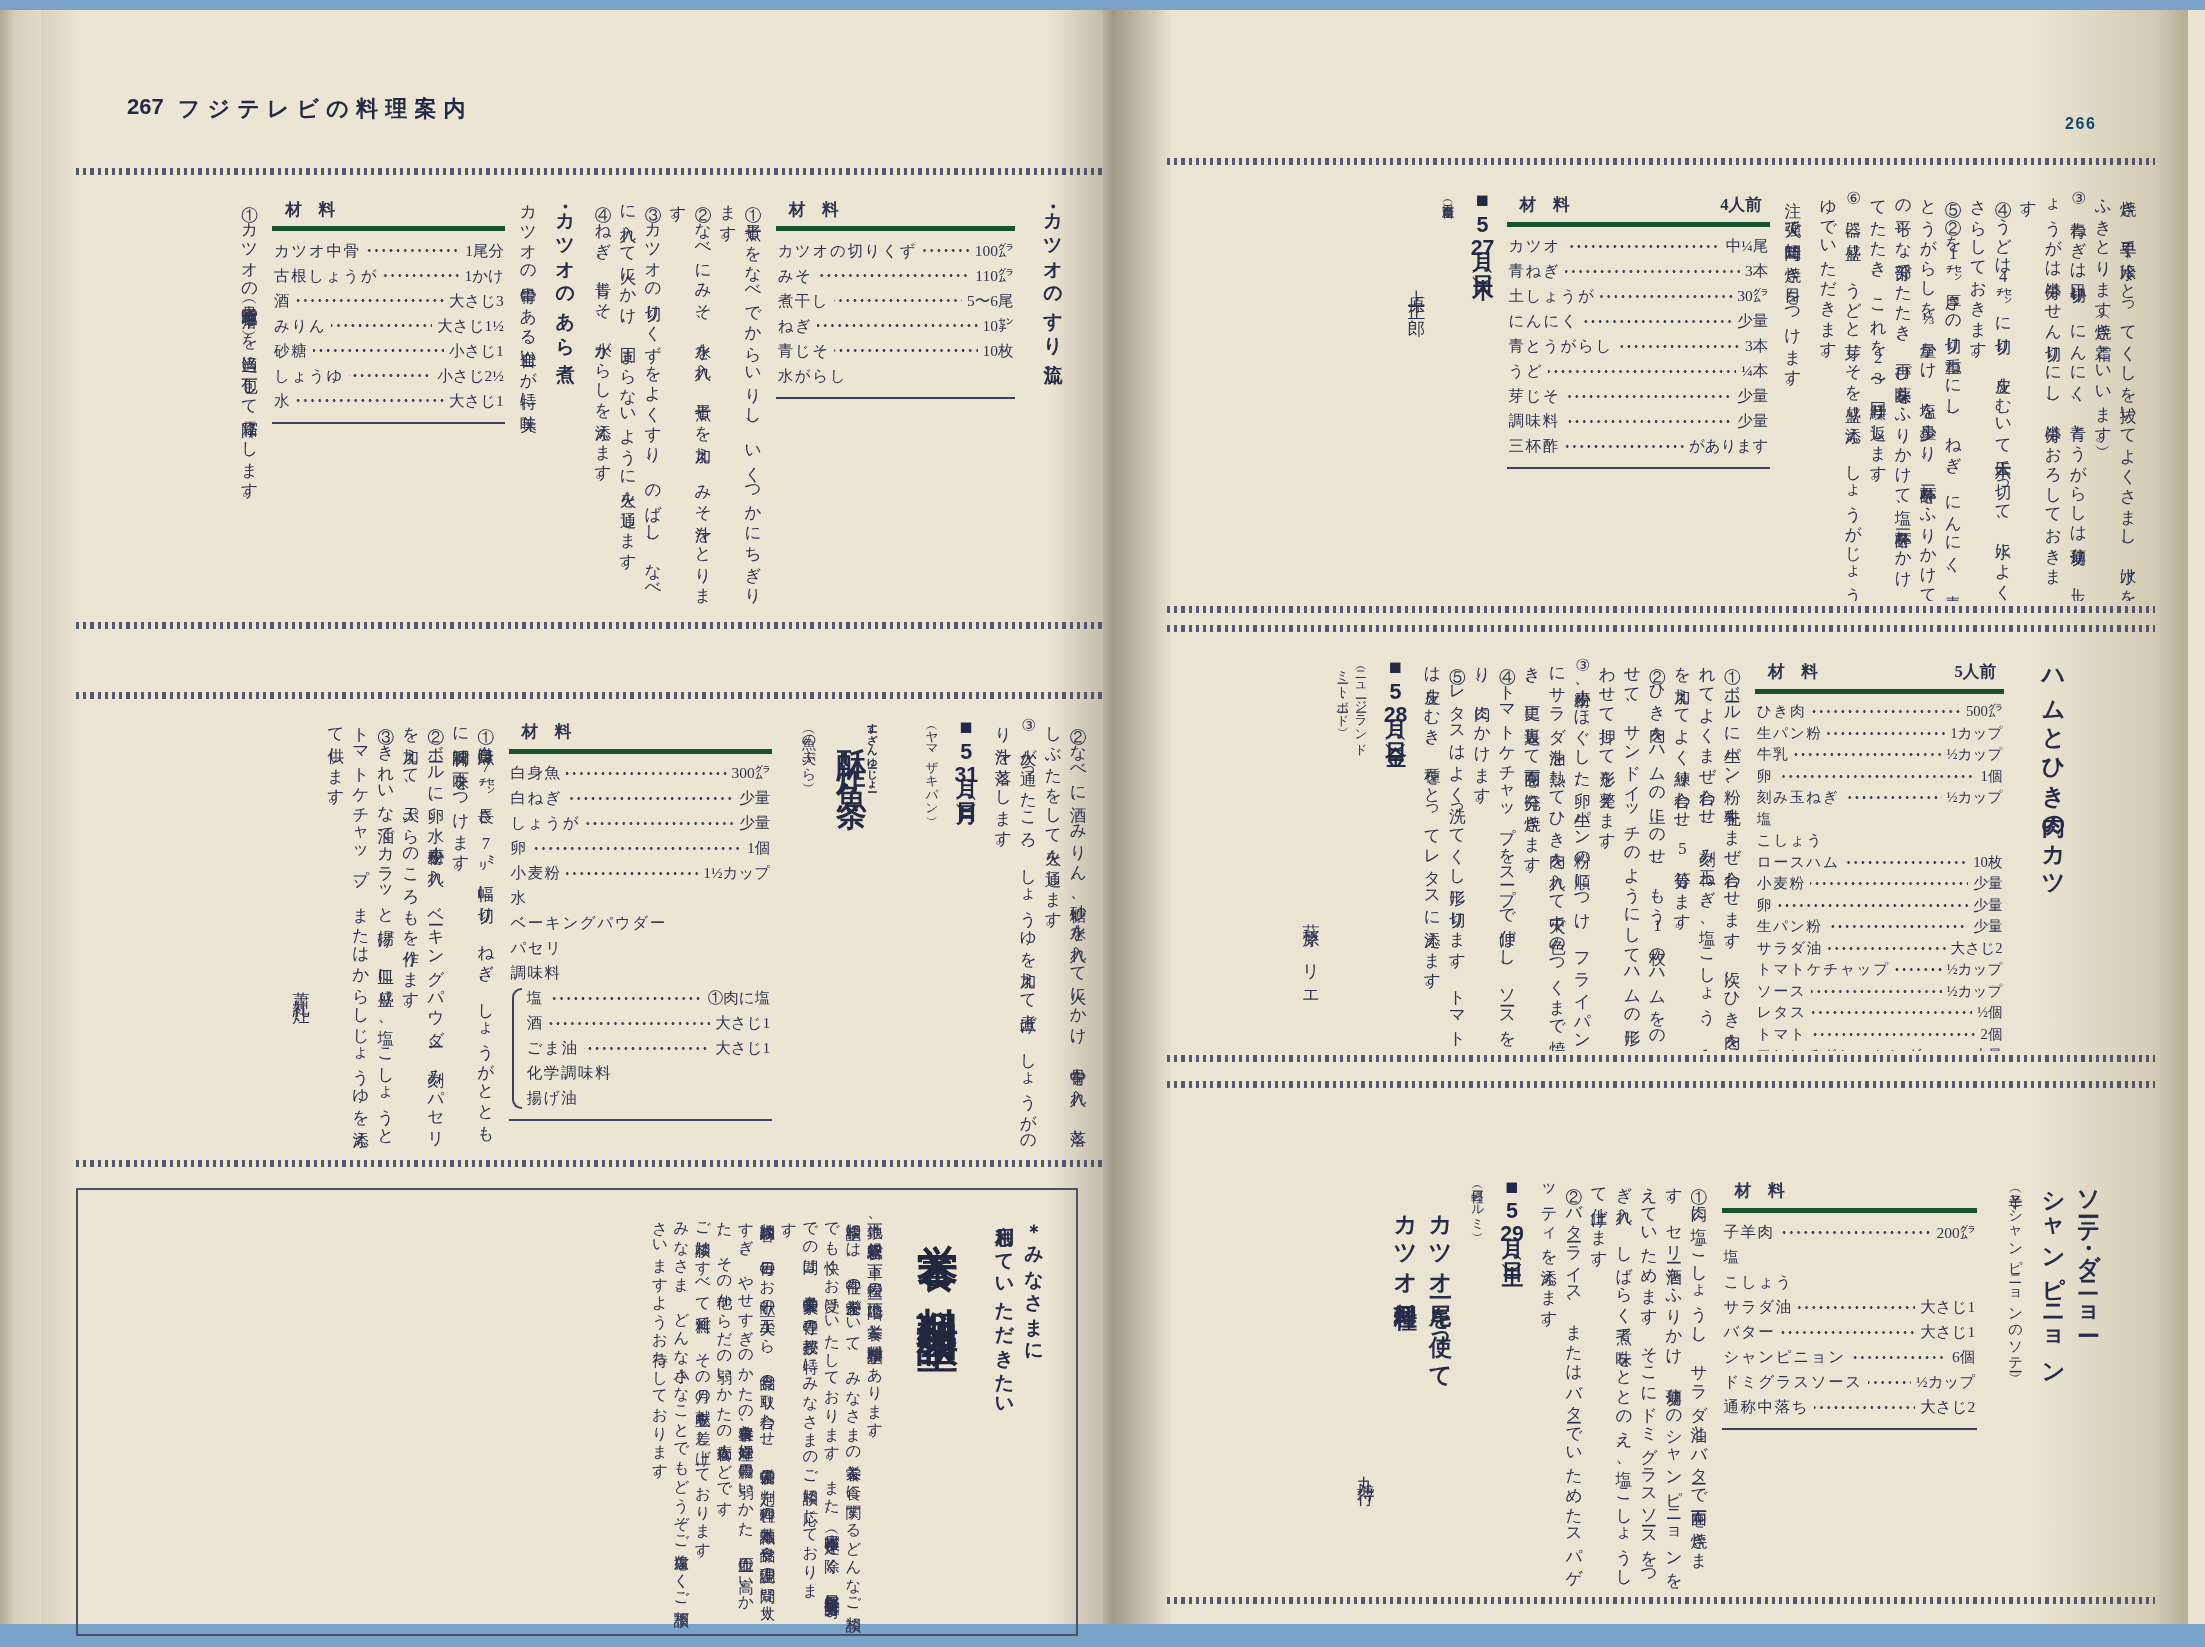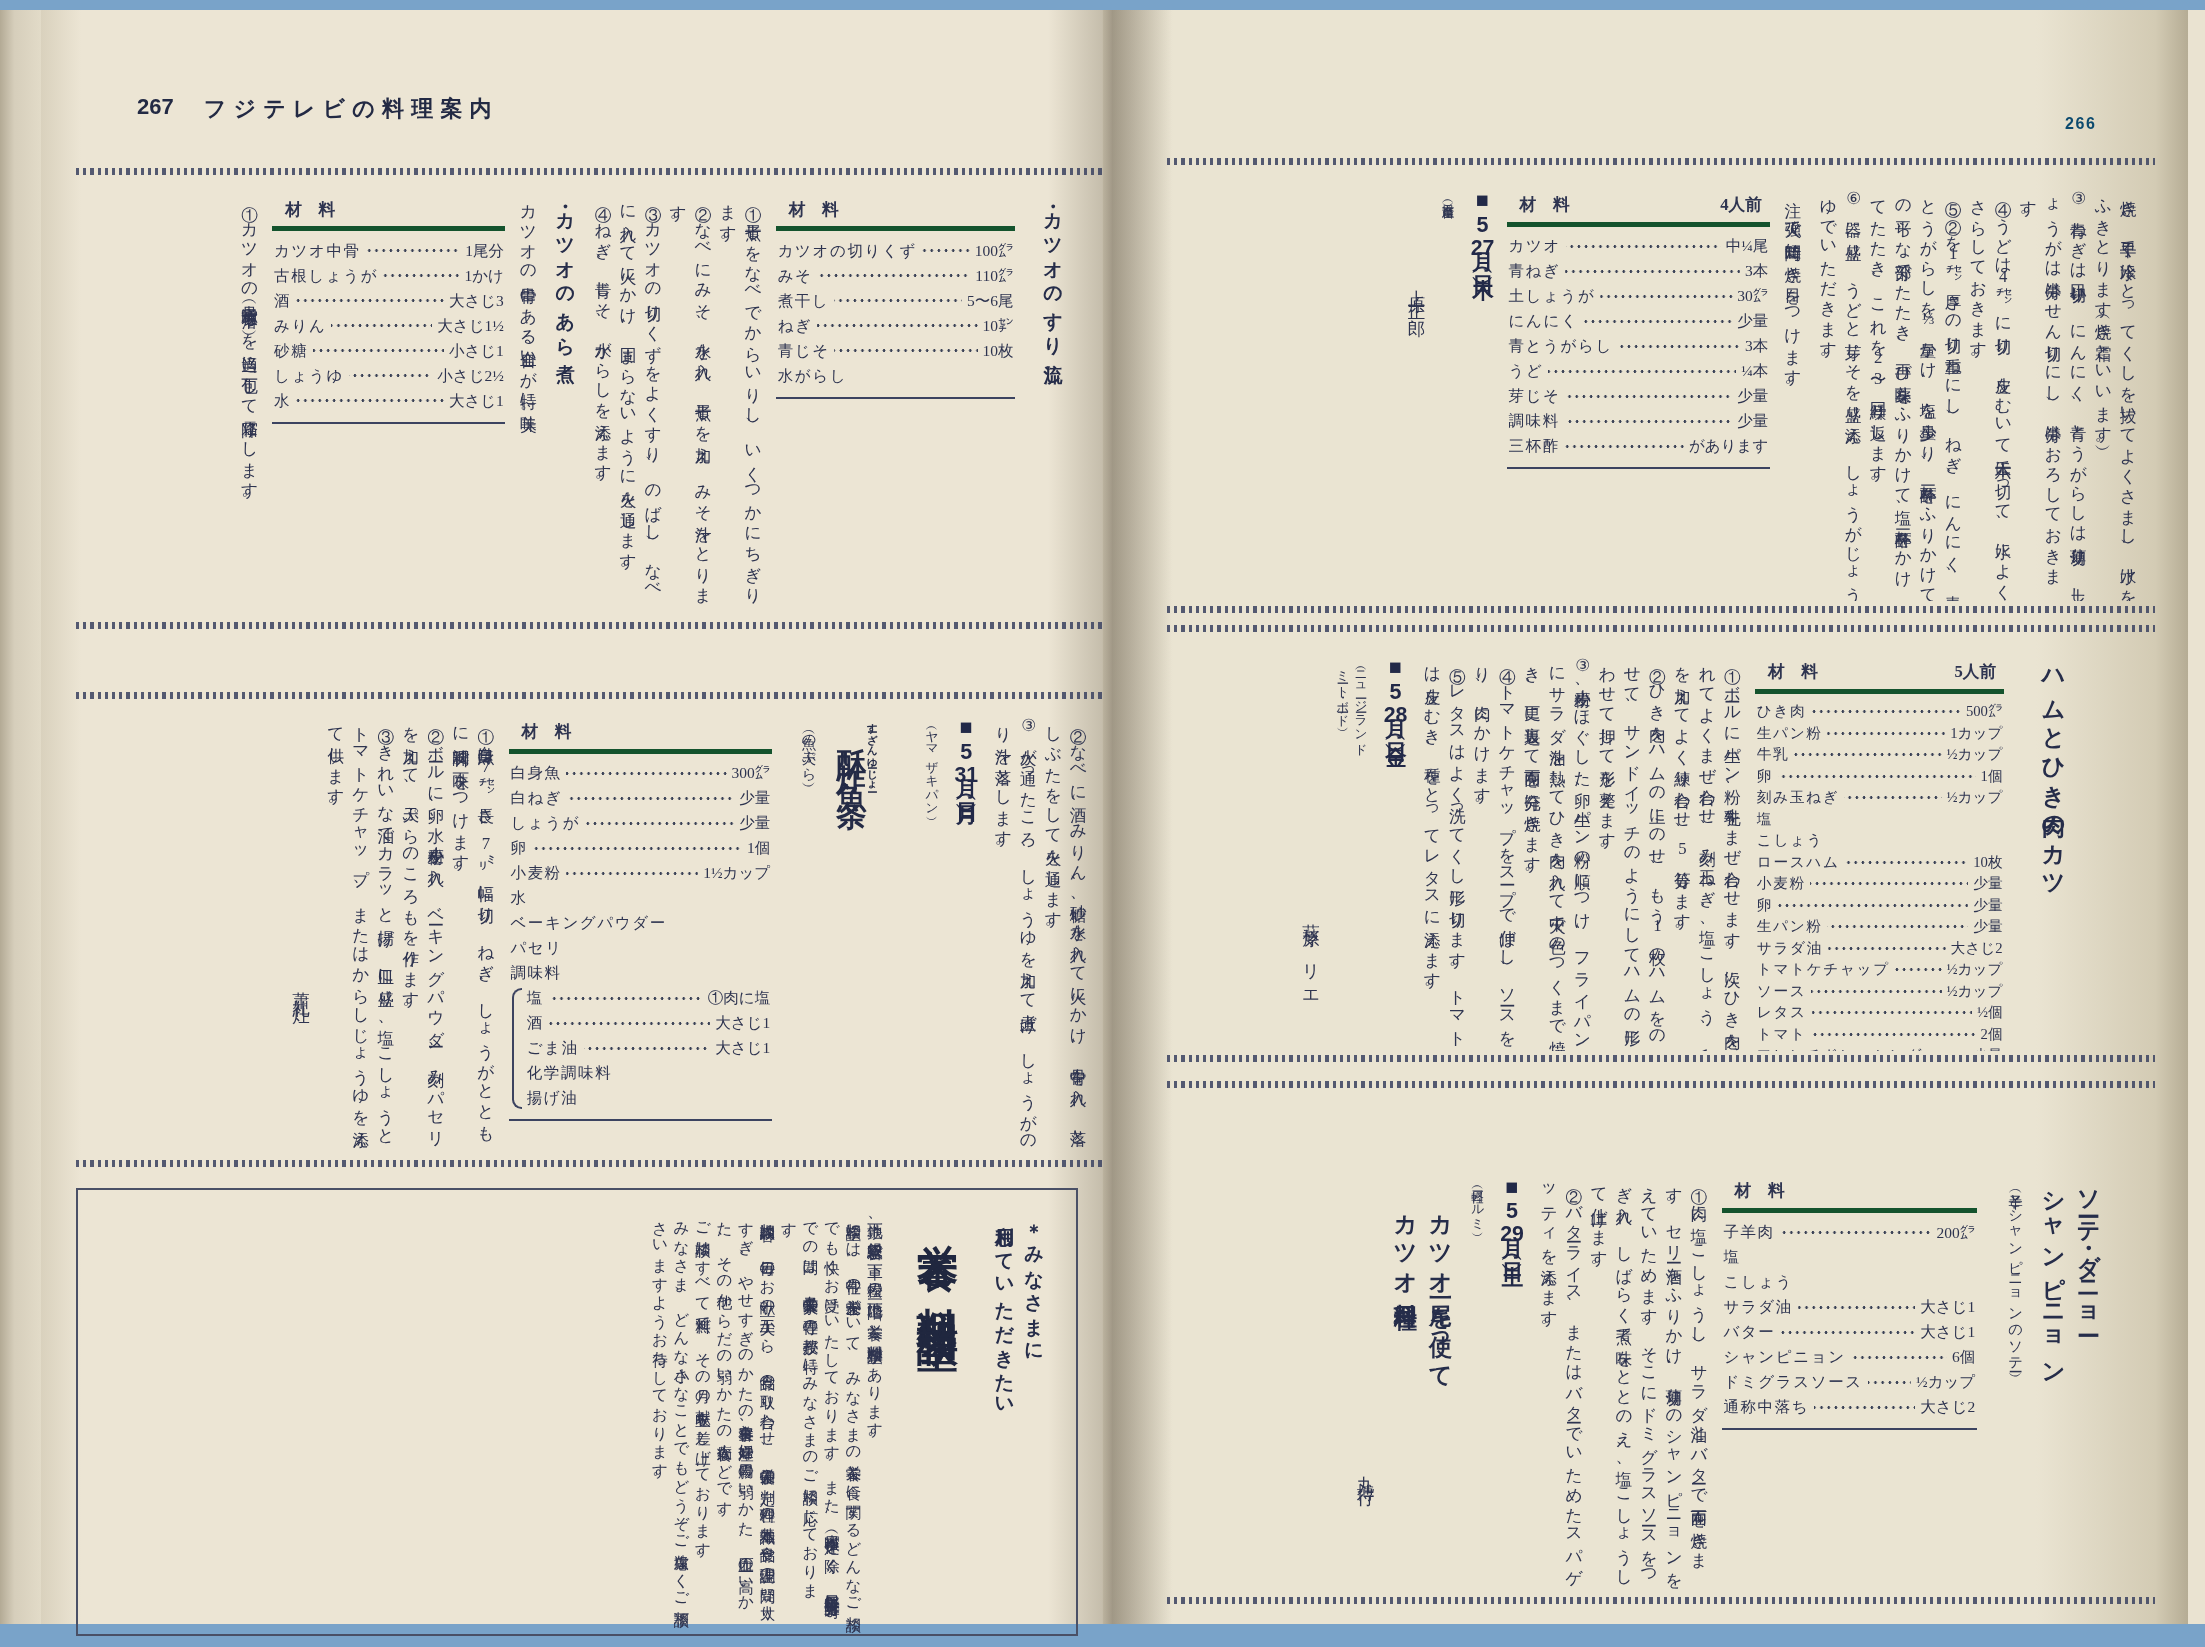--- a/index.html
+++ b/index.html
@@ -9,22 +9,22 @@
   .left-stack{position:absolute;left:0;top:0;width:41px;height:100%;
       background:linear-gradient(90deg,#b3aa95,#d6cebb 35%,#e2dbc8);}
   .pageL{position:absolute;left:41px;top:0;width:1061px;height:100%;
       background:linear-gradient(90deg,#d9d1bd 0,#ece5d4 40px,#ece5d4 100%);}
   .pageR{position:absolute;left:1103px;top:0;right:17.5px;height:100%;
       background:linear-gradient(90deg,#e0d8c4 0,#eae4d2 72px,#eae4d2 86%,#d3cbb4 97%,#b5ac94 100%);}
   .gutter{position:absolute;left:1048px;top:0;width:124px;height:100%;
       background:linear-gradient(90deg,rgba(80,70,50,0) 0,rgba(80,70,50,.25) 44%,rgba(55,45,30,.38) 52%,rgba(80,70,50,0) 100%);}
   .hatch{position:absolute;height:7.2px;opacity:.88;
       background:repeating-linear-gradient(90deg,#3f4663 0 3.2px,transparent 3.2px 7.2px);}
-  .pg-head{position:absolute;display:flex;gap:30px;font-weight:700;color:#232a44;
-      font-family:"Liberation Sans","DejaVu Sans",sans-serif;margin-left:10px;}
+  .pg-head{position:absolute;display:flex;gap:14px;font-weight:700;color:#232a44;
+      font-family:"Liberation Sans","DejaVu Sans",sans-serif;}
   #h267{left:127px;top:84px;font-size:22px;}
   #h267 .ttl{letter-spacing:7.2px;}
   #h266{position:absolute;left:2065px;top:72px;font-size:16px;font-weight:700;color:#0c4a6e;
       font-family:"Liberation Sans","DejaVu Sans",sans-serif;letter-spacing:1.6px;margin-top:33px;}
   .rbox{position:absolute;display:flex;flex-direction:row-reverse;align-items:stretch;
       gap:10.4px;overflow:hidden;box-sizing:border-box;}
   .v{writing-mode:vertical-rl;text-orientation:upright;box-sizing:border-box;}
   .pre{white-space:pre-line;}
   .v.body{font-size:16.7px;line-height:25px;letter-spacing:1.2px;}
   .rtitle{font-size:19px;font-weight:700;line-height:29px;letter-spacing:3.2px;padding-top:3.2px;color:#262d4a;

